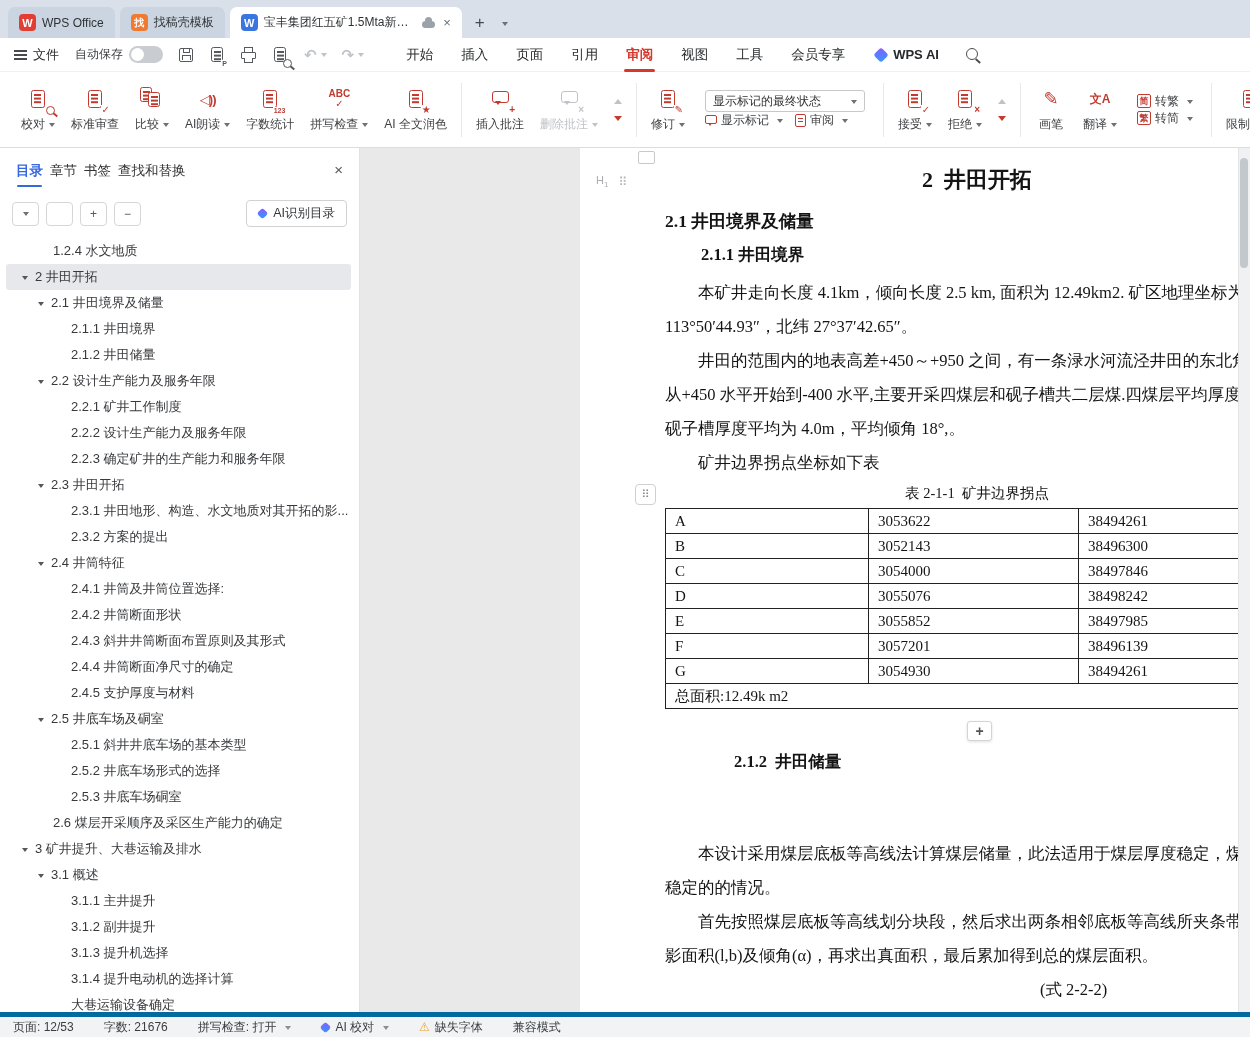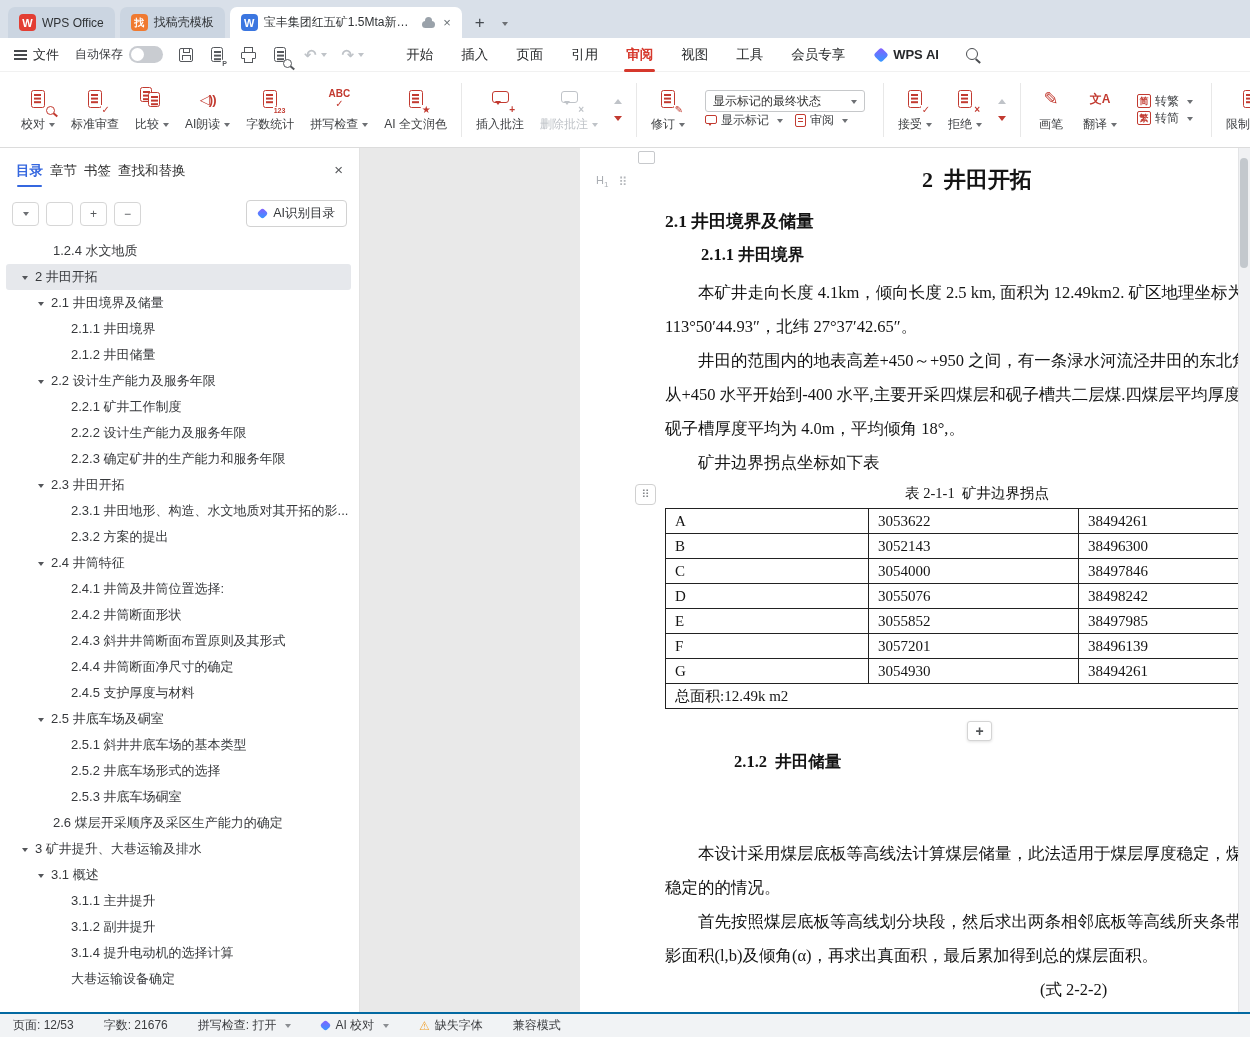--- a/index.html
+++ b/index.html
@@ -137,21 +137,21 @@
   .tablewrap{position:relative;margin-top:2px;}
   .thandle{position:absolute;left:-30px;top:-24px;width:21px;height:21px;border:1px solid #d0d0d0;border-radius:4px;background:#fff;color:#85888c;font-size:11px;display:flex;align-items:center;justify-content:center;font-family:"DejaVu Sans",sans-serif;}
   table.btab{border-collapse:collapse;table-layout:fixed;width:624px;}
   .btab td{border:1px solid #222;height:25px;font-size:15px;padding:0 4px 0 9px;font-family:"Liberation Serif","DejaVu Serif",serif;overflow:hidden;white-space:nowrap;}
   .fline{position:relative;font-size:16.5px;line-height:34px;padding-left:36px;white-space:pre;}
   .fno{position:absolute;left:375px;top:0;}
   .vsb{position:absolute;right:0;top:0;bottom:0;width:12px;background:#f0f1f3;border-left:1px solid #e3e4e6;}
   .vthumb{position:absolute;right:2px;top:10px;width:8px;height:110px;border-radius:4px;background:#c3c8cd;}
 
   
-  .statusbar{position:absolute;left:0;right:0;bottom:0;height:25px;background:#f1f3f5;border-top:2px solid #0369a1;display:flex;align-items:center;gap:30px;padding:0 13px;font-size:12px;color:#3b3d40;}
+  .statusbar{position:absolute;left:0;right:0;bottom:0;height:25px;background:#f1f3f5;border-top:5px solid #0369a1;display:flex;align-items:center;gap:30px;padding:0 13px;font-size:12px;color:#3b3d40;}
   .sitem{display:flex;align-items:center;gap:5px;white-space:nowrap;}
   .warn-ico{color:#f0a12e;font-size:12px;font-family:"DejaVu Sans",sans-serif;}
 </style>
 </head>
 <body>
 
 <div class="tabbar">
   <div class="tab">
     <span class="tab-ico wps-logo">W</span>
     <span class="tab-label">WPS Office</span>
@@ -538,20 +538,23 @@
         </div>
         <div class="trow lv2">
           <span class="tarr"></span>
           <span class="tlabel">3.1  概述</span>
         </div>
         <div class="trow lv3 noarrow">
           <span class="tlabel">3.1.1   主井提升</span>
         </div>
         <div class="trow lv3 noarrow">
           <span class="tlabel">3.1.2    副井提升</span>
+        </div>
+        <div class="trow lv3 noarrow">
+          <span class="tlabel">3.1.3  提升机选择</span>
         </div>
         <div class="trow lv3 noarrow">
           <span class="tlabel">3.1.4 提升电动机的选择计算</span>
         </div>
         <div class="trow lv3 noarrow">
           <span class="tlabel">大巷运输设备确定</span>
         </div>
       </div>
   </div>
 

